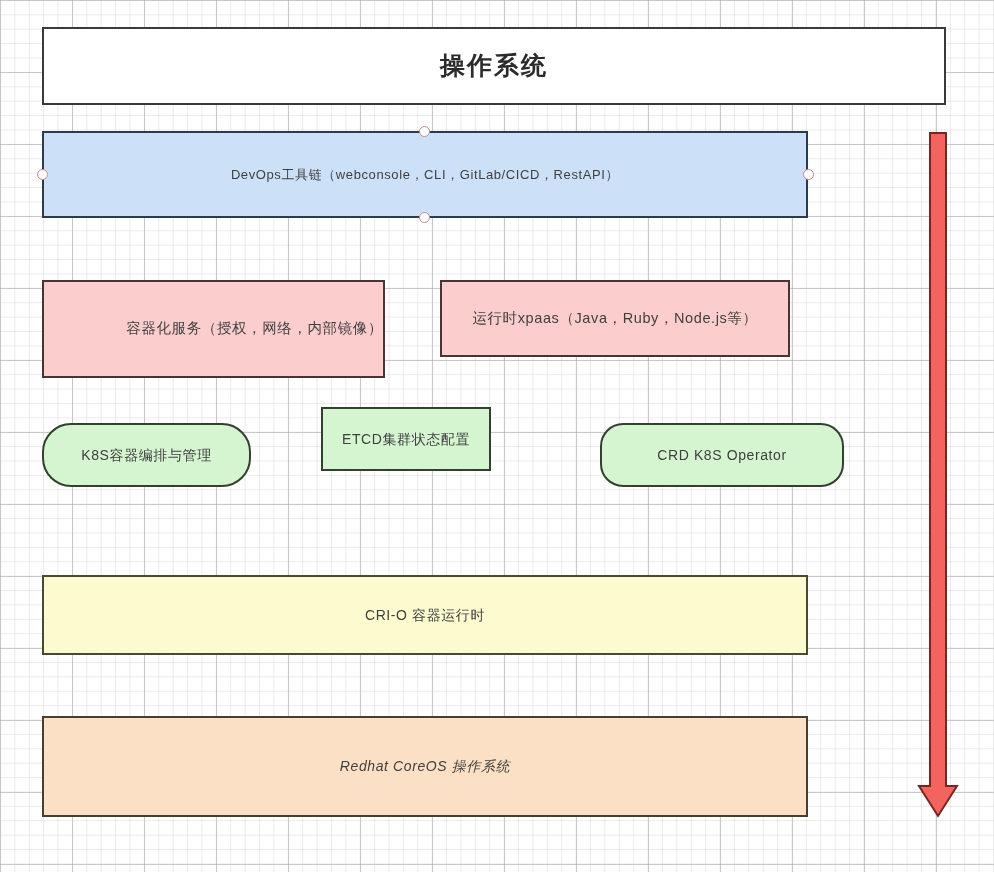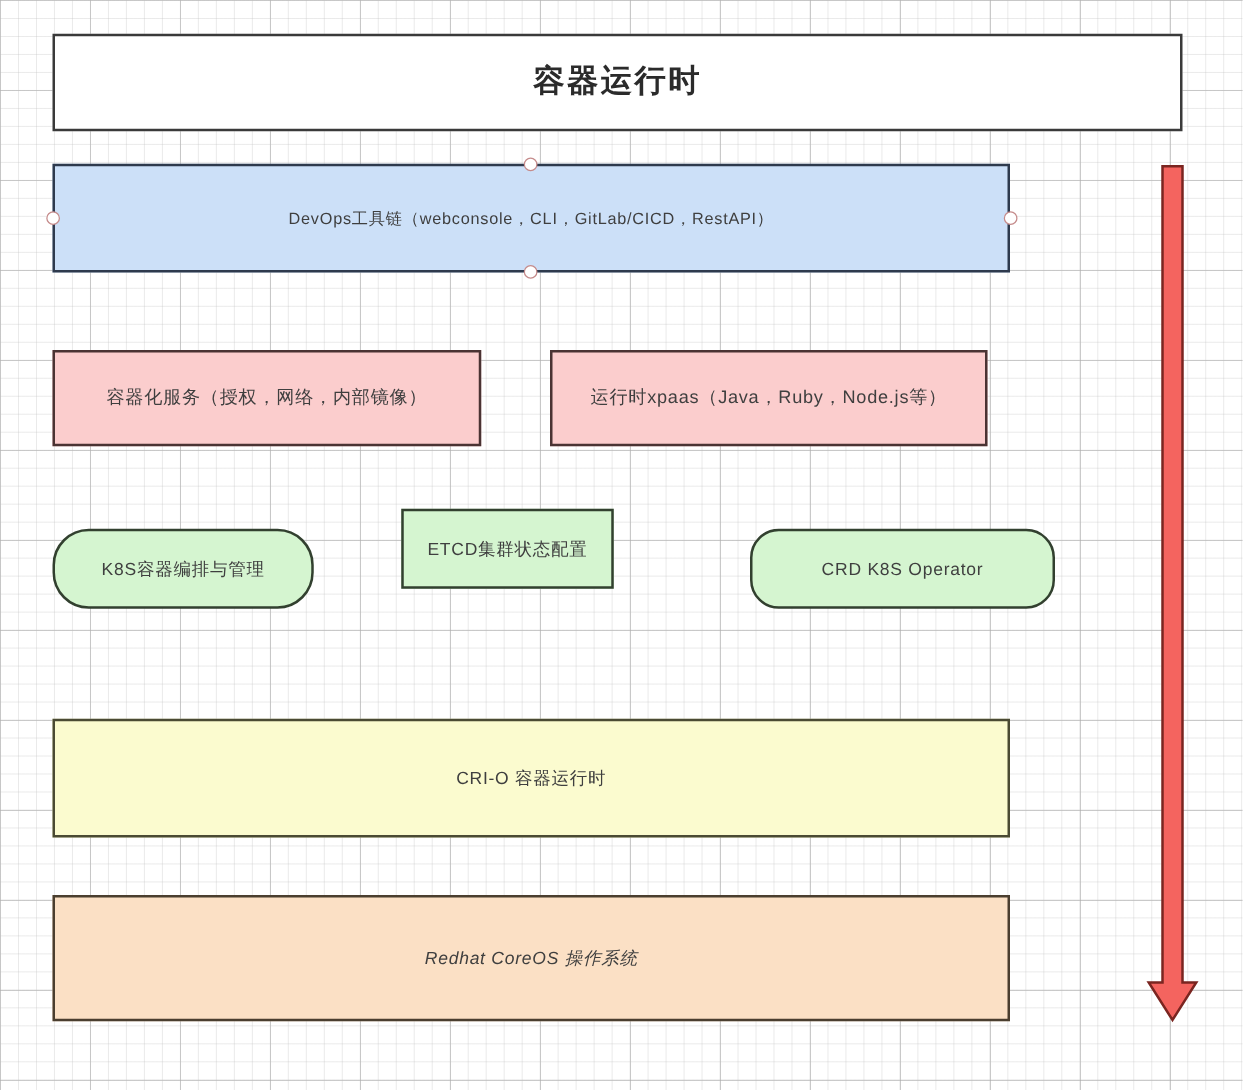--- a/index.html
+++ b/index.html
@@ -111,52 +111,52 @@
     height: 872px;
     pointer-events: none;
   }
 </style>
 </head>
 <body>
 
 <div id="canvas">
 
   <div class="node node-title" style="left:42px; top:27px; width:904px; height:78px;">
-    <span>容器运行时</span>
+    <span>操作系统</span>
   </div>
 
   <div class="node node-blue" style="left:42px; top:131px; width:766px; height:87px;">
     <span>DevOps工具链（webconsole，CLI，GitLab/CICD，RestAPI）</span>
   </div>
   <div class="handle" style="left:419px; top:126px;"></div>
   <div class="handle" style="left:419px; top:212px;"></div>
   <div class="handle" style="left:37px; top:169px;"></div>
   <div class="handle" style="left:803px; top:169px;"></div>
 
-  <div class="node node-pink" style="left:42px; top:280px; width:343px; height:77px;">
+  <div class="node node-pink" style="left:42px; top:280px; width:343px; height:98px;justify-content:flex-end;">
     <span>容器化服务（授权，网络，内部镜像）</span>
   </div>
 
   <div class="node node-pink" style="left:440px; top:280px; width:350px; height:77px;">
     <span>运行时xpaas（Java，Ruby，Node.js等）</span>
   </div>
 
   <div class="node node-green" style="left:42px; top:423px; width:209px; height:64px;border-radius:29px;">
     <span>K8S容器编排与管理</span>
   </div>
 
   <div class="node node-green" style="left:321px; top:407px; width:170px; height:64px;">
     <span>ETCD集群状态配置</span>
   </div>
 
   <div class="node node-green" style="left:600px; top:423px; width:244px; height:64px;border-radius:23px;">
     <span>CRD K8S Operator</span>
   </div>
 
-  <div class="node node-yellow" style="left:42px; top:575px; width:766px; height:95px;">
+  <div class="node node-yellow" style="left:42px; top:575px; width:766px; height:80px;">
     <span>CRI-O 容器运行时</span>
   </div>
 
   <div class="node node-orange" style="left:42px; top:716px; width:766px; height:101px;font-style:italic;">
     <span>Redhat CoreOS 操作系统</span>
   </div>
 
   <svg class="arrow-layer" viewBox="0 0 994 872">
     <g>
       <path d="M 930 133 L 946 133 L 946 786 L 957 786 L 938 816 L 919 786 L 930 786 Z" fill="#f4645f" stroke="#7a2520" stroke-width="2" stroke-linejoin="miter"></path>

